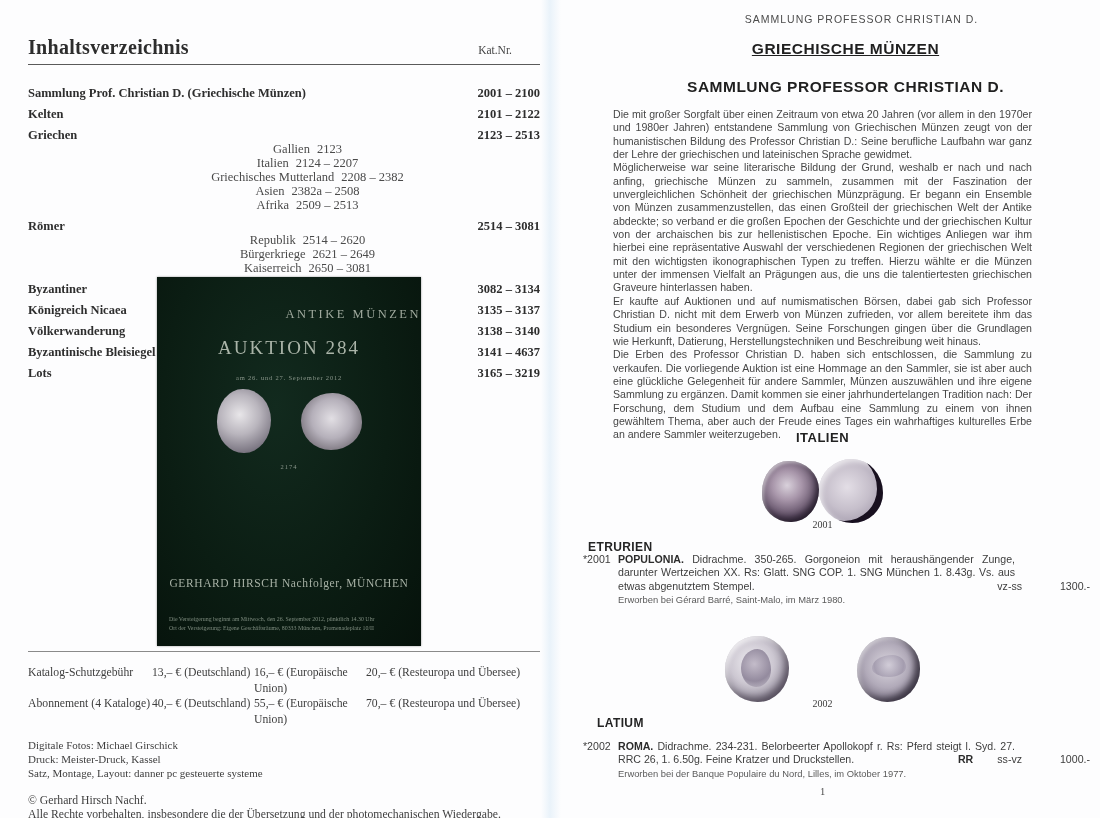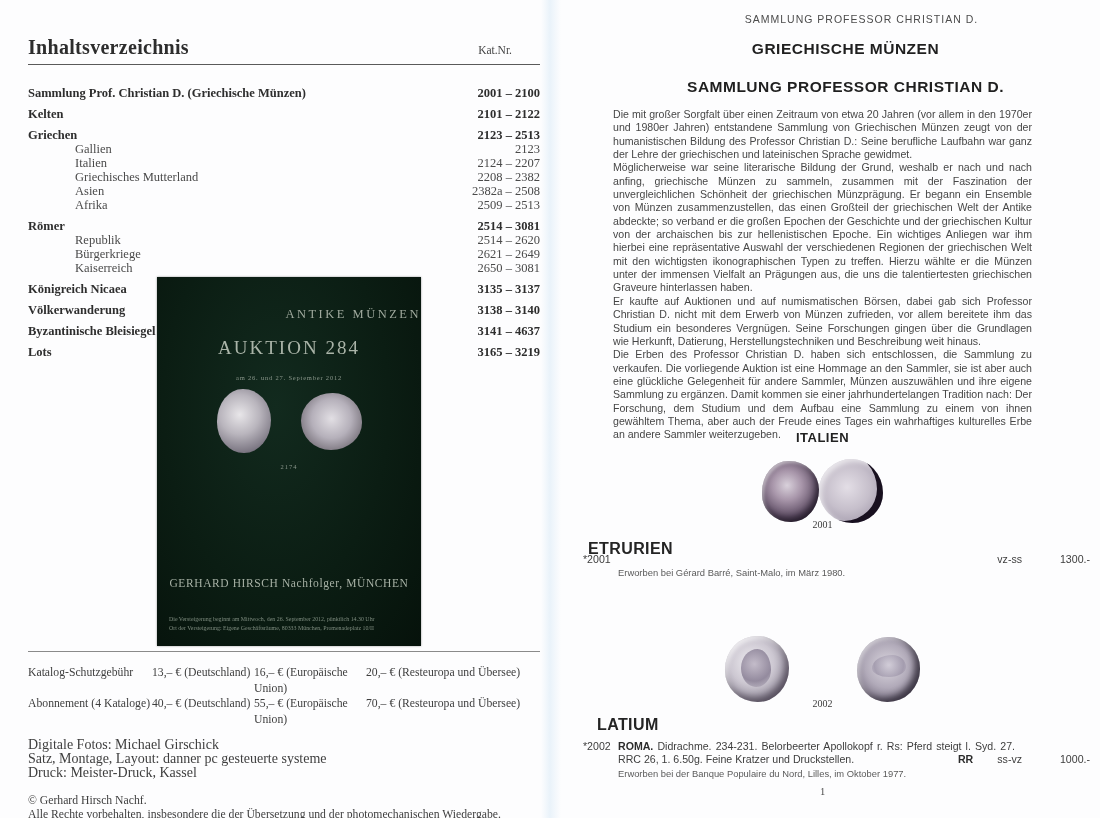--- a/index.html
+++ b/index.html
@@ -14,50 +14,50 @@
     background:linear-gradient(90deg,rgba(215,233,245,0) 0%,rgba(210,230,245,.45) 45%,rgba(215,233,245,0) 100%);}
   
   .lp{position:absolute;left:0;top:0;width:545px;height:818px;color:#3a3a3a;}
   .lp-title{position:absolute;left:28px;top:36px;font-size:20px;font-weight:bold;color:#2d2d2d;letter-spacing:.3px;}
   .lp-katnr{position:absolute;right:33px;top:44px;font-size:11.5px;color:#444;}
   .lp-rule-top{position:absolute;left:28px;top:64px;width:512px;border-top:1.6px solid #5a5a5a;}
   .toc{position:absolute;left:28px;top:79px;width:512px;font-size:12.5px;}
   .trow{display:flex;justify-content:space-between;line-height:14px;gap:7px;}
   .trow.b{margin-top:7px;font-weight:bold;color:#2e2e2e;}
   .trow.i .tl{padding-left:47px;}
-  .trow.i{color:#4a4a4a;}
+  .trow.i{color:#4a4a4a;justify-content:center;}
   
   .cover{position:absolute;left:157px;top:277px;width:264px;height:369px;z-index:2;
     background:radial-gradient(ellipse at 45% 35%,#122a1e 0%,#0b1d13 55%,#06120b 100%);
     box-shadow:0 0 2px rgba(0,0,0,.4);color:#a9b3a7;text-align:center;}
   .cv-l1{position:absolute;top:30px;left:0;right:0;font-size:12.5px;letter-spacing:2.5px;color:#9fa99d;text-align:right;}
   .cv-l2{position:absolute;top:60px;left:0;right:0;font-size:19px;letter-spacing:2px;color:#aab4a8;}
   .cv-date{position:absolute;top:97px;left:0;right:0;font-size:6.5px;letter-spacing:.8px;color:#8a978b;}
   .cv-coins{position:absolute;top:112px;left:0;right:0;display:flex;justify-content:center;align-items:center;gap:30px;}
   .cv-coin1{width:54px;height:64px;border-radius:48% 52% 50% 50%/51% 49% 52% 48%;
     background:radial-gradient(circle at 42% 40%,#e8e6e9 0%,#b9b5bd 40%,#7d7884 75%,#4e4955 100%);}
   .cv-coin2{width:61px;height:57px;border-radius:52% 48% 51% 49%/49% 51% 48% 52%;
     background:radial-gradient(circle at 50% 45%,#e2dfe4 0%,#b5b0ba 45%,#767079 80%,#474149 100%);}
   .cv-num{position:absolute;top:186px;left:0;right:0;font-size:6.5px;color:#8a978b;letter-spacing:1px;}
   .cv-pub{position:absolute;top:300px;left:0;right:0;font-size:11.5px;letter-spacing:.6px;color:#a7b1a5;}
   .cv-f1{position:absolute;top:338px;left:12px;right:12px;font-size:5.9px;line-height:8.5px;color:#7e8c7f;text-align:left;}
   
   .lp-bottom{position:absolute;left:28px;top:651px;width:512px;}
   .lp-rule-bot{border-top:1px solid #8a8a8a;}
   .fees{margin-top:13px;display:grid;grid-template-columns:124px 102px 112px auto;
     font-size:11.7px;line-height:15.5px;color:#3e3e3e;}
-  .credits{margin-top:11px;font-size:14px;line-height:14.2px;color:#3e3e3e;}
+  .credits{margin-top:11px;font-size:11px;line-height:14.2px;color:#3e3e3e;}
   .copyr{margin-top:13px;font-size:11.7px;line-height:14.2px;color:#3e3e3e;}
   
   .rp{position:absolute;left:583px;top:0;width:507px;height:818px;
     font-family:"Liberation Sans","DejaVu Sans",sans-serif;color:#3d3d3d;}
   .rp-running{position:absolute;top:13px;left:133px;width:291px;text-align:center;
     font-size:10.5px;letter-spacing:1px;color:#4c4c4c;white-space:nowrap;}
   .rp-h1{position:absolute;top:40px;left:0;width:100%;padding-left:18px;box-sizing:border-box;
-    text-align:center;font-size:15.5px;font-weight:bold;letter-spacing:.5px;color:#1f1f1f;}
+    text-align:center;font-size:15.5px;font-weight:bold;letter-spacing:.5px;color:#1f1f1f;text-decoration:underline;}
   .rp-h2{position:absolute;top:78px;left:0;width:100%;padding-left:18px;box-sizing:border-box;
     text-align:center;font-size:15.5px;font-weight:bold;letter-spacing:.5px;color:#1f1f1f;}
   .rp-intro{position:absolute;top:108px;left:30px;width:419px;
     font-size:10.6px;line-height:13.35px;text-align:justify;color:#464646;}
   .rp-intro p{margin:0;}
   .rp-country{position:absolute;top:430px;left:30px;width:419px;text-align:center;
     font-size:13px;font-weight:bold;letter-spacing:.5px;color:#222;}
   .fig{position:absolute;left:30px;width:419px;display:flex;justify-content:center;align-items:center;}
   .fig1{top:455px;height:72px;}
   .fig2{top:632px;height:74px;gap:68px;}
@@ -74,21 +74,21 @@
     box-shadow:inset -4px -5px 7px rgba(25,18,32,.5),inset 2px 3px 4px rgba(255,255,255,.7);}
   .c2002o::after{content:"";position:absolute;width:30px;height:38px;margin:13px 0 0 16px;
     border-radius:55% 45% 50% 50%/50% 55% 45% 50%;
     background:radial-gradient(circle at 45% 40%,#b9b0c0 0%,#847a90 60%,rgba(90,80,100,0) 100%);opacity:.8;}
   .c2002r{width:63px;height:65px;border-radius:49% 51% 52% 48%/52% 48% 51% 49%;
     background:radial-gradient(circle at 48% 44%,#dcd8e0 0%,#b1aab9 45%,#7a7284 78%,#453d50 100%);
     box-shadow:inset -5px -4px 6px rgba(15,10,22,.6),inset 2px 2px 4px rgba(255,255,255,.55);position:relative;}
   .c2002r::after{content:"";position:absolute;width:34px;height:22px;left:15px;top:18px;
     border-radius:60% 40% 50% 50%/60% 55% 45% 40%;
     background:radial-gradient(circle at 50% 45%,#cfcad6 0%,#9c94a8 70%,rgba(120,110,130,0) 100%);opacity:.75;}
-  .rp-region{position:absolute;font-size:16px;font-weight:bold;letter-spacing:.4px;color:#242424;}
+  .rp-region{position:absolute;font-size:12px;font-weight:bold;letter-spacing:.4px;color:#242424;}
   .reg1{top:540px;left:5px;}
   .reg2{top:716px;left:14px;}
   .lotwrap{position:absolute;left:0;width:507px;}
   .lot1{top:553px;}
   .lot2{top:740px;}
   .lot{position:relative;display:flex;font-size:10.6px;line-height:13.3px;color:#3d3d3d;}
   .lot-num{width:35px;flex:none;}
   .lot-body{width:397px;flex:none;text-align:justify;}
   .lotname{font-weight:bold;color:#2c2c2c;}
   .lot-right{position:absolute;right:0;bottom:0;display:flex;gap:24px;align-items:baseline;}
@@ -152,20 +152,24 @@
       </div>
     <div class="trow i">
         <span class="tl">Bürgerkriege</span>
         <span class="tr">2621 – 2649</span>
       </div>
     <div class="trow i">
         <span class="tl">Kaiserreich</span>
         <span class="tr">2650 – 3081</span>
       </div>
     <div class="trow b">
+        <span class="tl">Byzantiner</span>
+        <span class="tr">3082 – 3134</span>
+      </div>
+    <div class="trow b">
         <span class="tl">Königreich Nicaea</span>
         <span class="tr">3135 – 3137</span>
       </div>
     <div class="trow b">
         <span class="tl">Völkerwanderung</span>
         <span class="tr">3138 – 3140</span>
       </div>
     <div class="trow b">
         <span class="tl">Byzantinische Bleisiegel</span>
         <span class="tr">3141 – 4637</span>
@@ -199,22 +203,22 @@
       <span>13,– € (Deutschland)</span>
       <span>16,– € (Europäische Union)</span>
       <span>20,– € (Resteuropa und Übersee)</span>
       <span>Abonnement (4 Kataloge)</span>
       <span>40,– € (Deutschland)</span>
       <span>55,– € (Europäische Union)</span>
       <span>70,– € (Resteuropa und Übersee)</span>
     </div>
     <div class="credits">
       <div>Digitale Fotos: Michael Girschick</div>
+      <div>Druck: Meister-Druck, Kassel</div>
       <div>Satz, Montage, Layout: danner pc gesteuerte systeme</div>
-      <div>Druck: Meister-Druck, Kassel</div>
     </div>
     <div class="copyr">
       <div>© Gerhard Hirsch Nachf.</div>
       <div>Alle Rechte vorbehalten, insbesondere die der Übersetzung und der photomechanischen Wiedergabe.</div>
 
     </div>
   </div>
 </div>
 
 <div class="rp">
@@ -235,20 +239,21 @@
     <div class="c2001o"></div>
     <div class="c2001r"></div>
     <div class="fig-num">2001</div>
   </div>
 
   <div class="rp-region reg1">ETRURIEN</div>
 
   <div class="lotwrap lot1">
     <div class="lot">
       <div class="lot-num">*2001</div>
+      <div class="lot-body"><span class="lotname">POPULONIA.</span><span> Didrachme. 350-265. Gorgoneion mit heraushängender Zunge, darunter Wertzeichen XX. Rs: Glatt. SNG COP. 1. SNG München 1. 8.43g. Vs. aus etwas abgenutztem Stempel.</span></div>
       <div class="lot-right">
 
         <span class="lot-grade">vz-ss</span>
         <span class="lot-price">1300.-</span>
       </div>
     </div>
     <div class="lot-prov">Erworben bei Gérard Barré, Saint-Malo, im März 1980.</div>
   </div>
 
   <div class="fig fig2">

